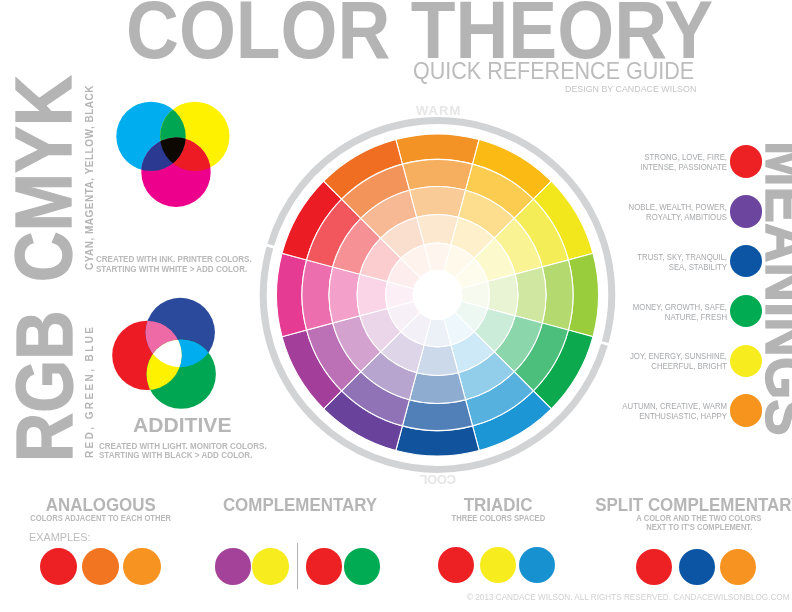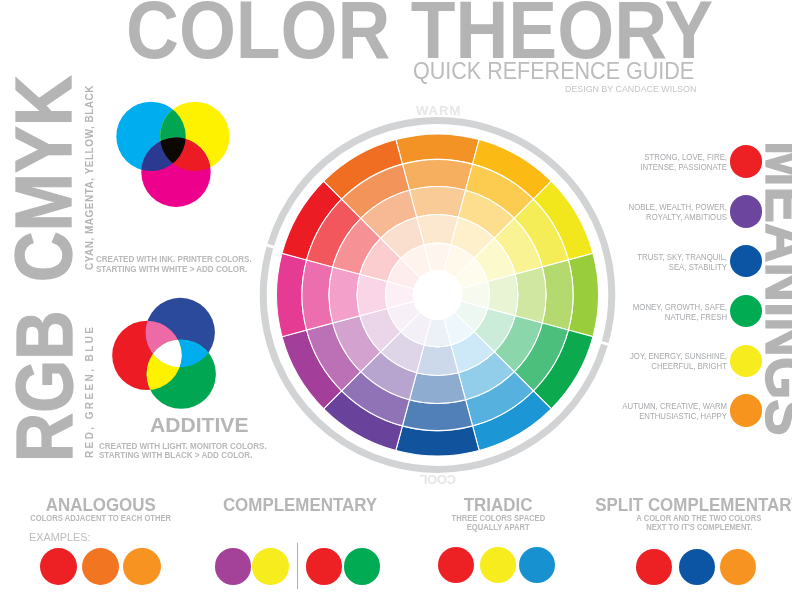--- a/index.html
+++ b/index.html
@@ -112,21 +112,21 @@
   <g clip-path="url(#rRe)">
           <circle cx="71.2" cy="80.1" r="34.7" fill="#fff200"></circle>
         </g>
   <g clip-path="url(#rRe)">
           <g clip-path="url(#rBl)">
      <circle cx="71.2" cy="80.1" r="34.7" fill="#ffffff"></circle>
           </g>
         </g>
 </svg>
 </div>
-<div class="abs vennhdr" style="left:117px;top:414px;margin-left:17px;">ADDITIVE</div>
+<div class="abs vennhdr" style="left:117px;top:414px;">ADDITIVE</div>
 <div class="abs venndesc" style="left:83px;top:441.8px;">
   <div>CREATED WITH LIGHT. MONITOR COLORS.</div>
   <div>STARTING WITH BLACK &gt; ADD COLOR.</div>
 </div>
 <div class="abs" id="wheel">
 <svg width="792" height="612" viewBox="0 0 792 612" shape-rendering="geometricPrecision">
 <g stroke="#ffffff" stroke-width="1.1">
           <path d="M379.83 139.49A161.0 161.0 0 0 1 463.17 139.49L456.57 164.12A135.5 135.5 0 0 0 386.43 164.12Z" fill="#f39325"></path>
           <path d="M386.43 164.12A135.5 135.5 0 0 1 456.57 164.12L449.58 190.20A108.5 108.5 0 0 0 393.42 190.20Z" fill="#f6af5e"></path>
           <path d="M393.42 190.20A108.5 108.5 0 0 1 449.58 190.20L442.31 217.34A80.4 80.4 0 0 0 400.69 217.34Z" fill="#f9cb96"></path>
@@ -236,21 +236,20 @@
   <div><span>COLORS ADJACENT TO EACH OTHER</span></div>
   <div><span></span></div>
 </div>
 <div class="abs ctr sch-title" style="left:84px;top:497.2px;width:400px;"><span>COMPLEMENTARY</span></div>
 <div class="abs ctr sch-desc" style="left:84px;top:513.5px;width:400px;">
   <div><span></span></div>
 </div>
 <div class="abs ctr sch-title" style="left:282px;top:497.2px;width:400px;"><span>TRIADIC</span></div>
 <div class="abs ctr sch-desc" style="left:282px;top:513.5px;width:400px;">
   <div><span>THREE COLORS SPACED</span></div>
-  <div><span>EQUALLY APART</span></div>
 </div>
 <div class="abs ctr sch-title" style="left:483px;top:497.2px;width:400px;"><span>SPLIT COMPLEMENTARY</span></div>
 <div class="abs ctr sch-desc" style="left:483px;top:513.5px;width:400px;">
   <div><span>A COLOR AND THE TWO COLORS</span></div>
   <div><span>NEXT TO IT'S COMPLEMENT.</span></div>
 </div>
 </div>
 
 <div class="abs" style="left:23.5px;top:547.5px;">
   <div class="dot" style="left: 0px; top: 0px; width: 37.5px; height: 37.5px; background: rgb(237, 32, 36);"></div>
@@ -268,13 +267,14 @@
   <div class="dot" style="left: 0px; top: 0px; width: 36px; height: 36px; background: rgb(237, 32, 36);"></div>
   <div class="dot" style="left: 41.7px; top: 0px; width: 36px; height: 36px; background: rgb(246, 236, 30);"></div>
   <div class="dot" style="left: 81.1px; top: 0px; width: 36px; height: 36px; background: rgb(24, 145, 208);"></div>
 </div>
 <div class="abs" style="left:620px;top:548.6px;">
   <div class="dot" style="left: 0px; top: 0px; width: 36px; height: 36px; background: rgb(237, 32, 36);"></div>
   <div class="dot" style="left: 42.5px; top: 0px; width: 36px; height: 36px; background: rgb(11, 85, 164);"></div>
   <div class="dot" style="left: 83.5px; top: 0px; width: 36px; height: 36px; background: rgb(247, 147, 33);"></div>
 </div>
 <div class="abs" id="examples" style="left:13.1px;top:531.5px;">EXAMPLES:</div>
+<div class="abs sx" id="copyright" style="left:451.2px;top:593.7px;">© 2013 CANDACE WILSON. ALL RIGHTS RESERVED. CANDACEWILSONBLOG.COM</div>
 </div>
 
 </body></html>

